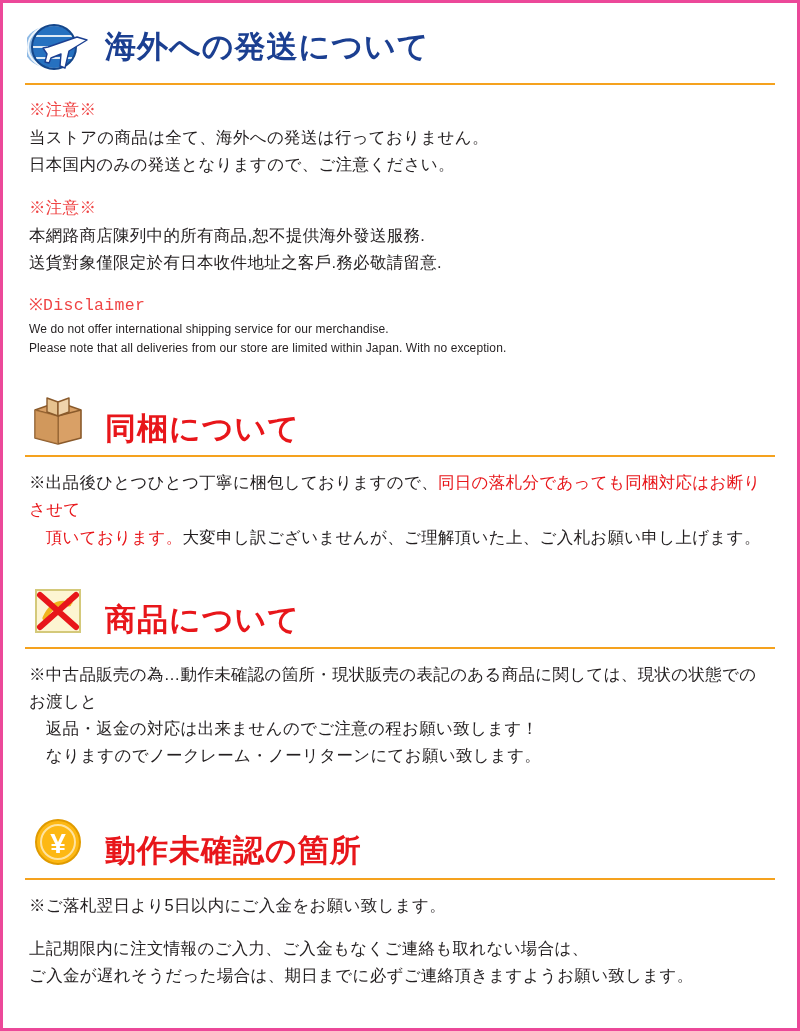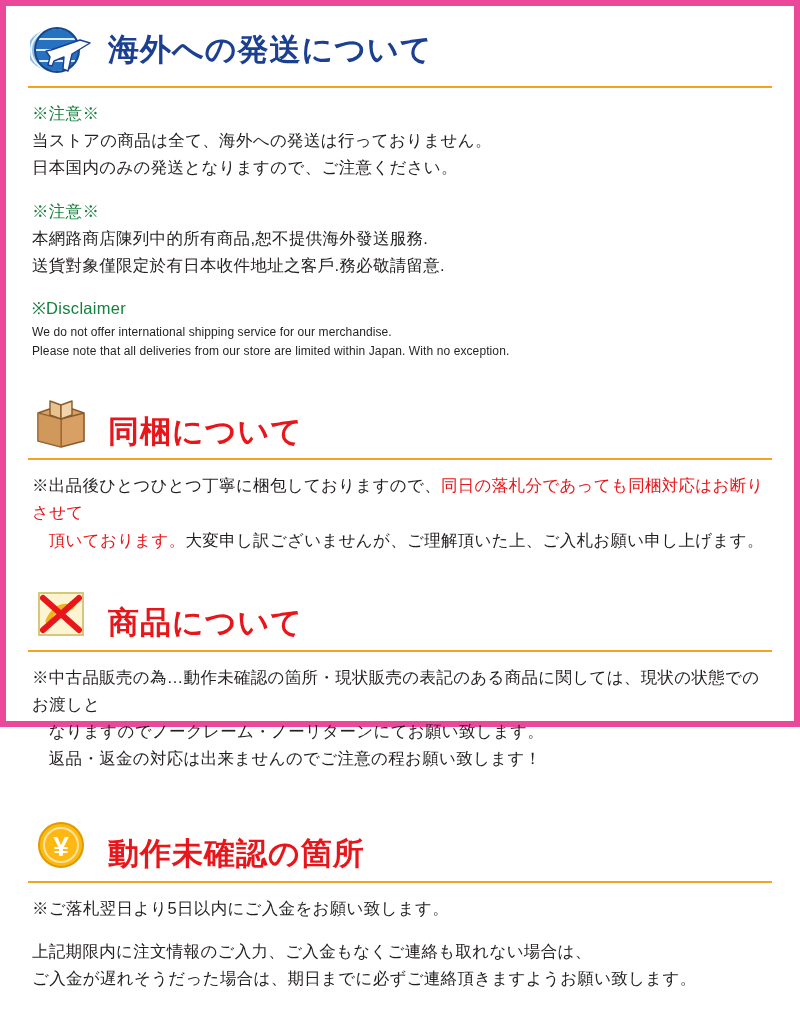--- a/index.html
+++ b/index.html
@@ -10,23 +10,23 @@
     width: 800px;
     height: 1031px;
     background: #ffffff;
     font-family: "Liberation Sans", sans-serif;
     color: #231f20;
     overflow: hidden;
   }
   .page {
     position: relative;
     width: 800px;
-    height: 727px;
+    height: 1031px;
     box-sizing: border-box;
-    border: 6px solid #ec4899;
+    border: 3px solid #ec4899;
     background: #ffffff;
   }
   .inner {
     padding: 10px 22px 0 22px;
   }
 
   
   .sec-head {
     display: flex;
     align-items: center;
@@ -60,21 +60,22 @@
 
   
   .body {
     font-size: 16.5px;
     line-height: 1.65;
     letter-spacing: 0.3px;
     padding: 12px 4px 8px 4px;
   }
   .body p { margin: 0; }
   .caution {
-    color: #15803d;
+    color: #ef4444;
+    font-family: Liberation Mono, monospace;
   }
   .gap { height: 16px; }
   .red { color: #e8161a; }
   .latin {
     font-size: 12px;
     letter-spacing: 0.1px;
   }
   .sec-gap { height: 18px; }
   .sec-gap-lg { height: 30px; }
 </style>
@@ -145,22 +146,22 @@
           <path d="M40 14 l6 5 l-8 4 z" fill="#f0b41c"></path>
           <path d="M13 11 L49 43 M49 11 L13 43" stroke="#e8161a" stroke-width="6" stroke-linecap="round"></path>
         </svg>
       </span>
       <span class="sec-title t-red">商品について</span>
     </div>
     <hr class="rule">
 
     <div class="body">
       <p>※中古品販売の為…動作未確認の箇所・現状販売の表記のある商品に関しては、現状の状態でのお渡しと</p>
+      <p>　返品・返金の対応は出来ませんのでご注意の程お願い致します！</p>
       <p>　なりますのでノークレーム・ノーリターンにてお願い致します。</p>
-      <p>　返品・返金の対応は出来ませんのでご注意の程お願い致します！</p>
     </div>
 
     <div class="sec-gap-lg"></div>
 
     <div class="sec-head">
       <span class="icon">
         <svg width="62" height="54" viewBox="0 0 62 54" aria-hidden="true">
           <circle cx="31" cy="27" r="22" fill="#fdb813" stroke="#e09b00" stroke-width="2"></circle>
           <circle cx="31" cy="27" r="17" fill="none" stroke="#ffffff" stroke-width="2" opacity="0.6"></circle>
           <text x="31" y="38" font-family="Liberation Sans, sans-serif" font-size="28" font-weight="bold" fill="#ffffff" text-anchor="middle">¥</text>

